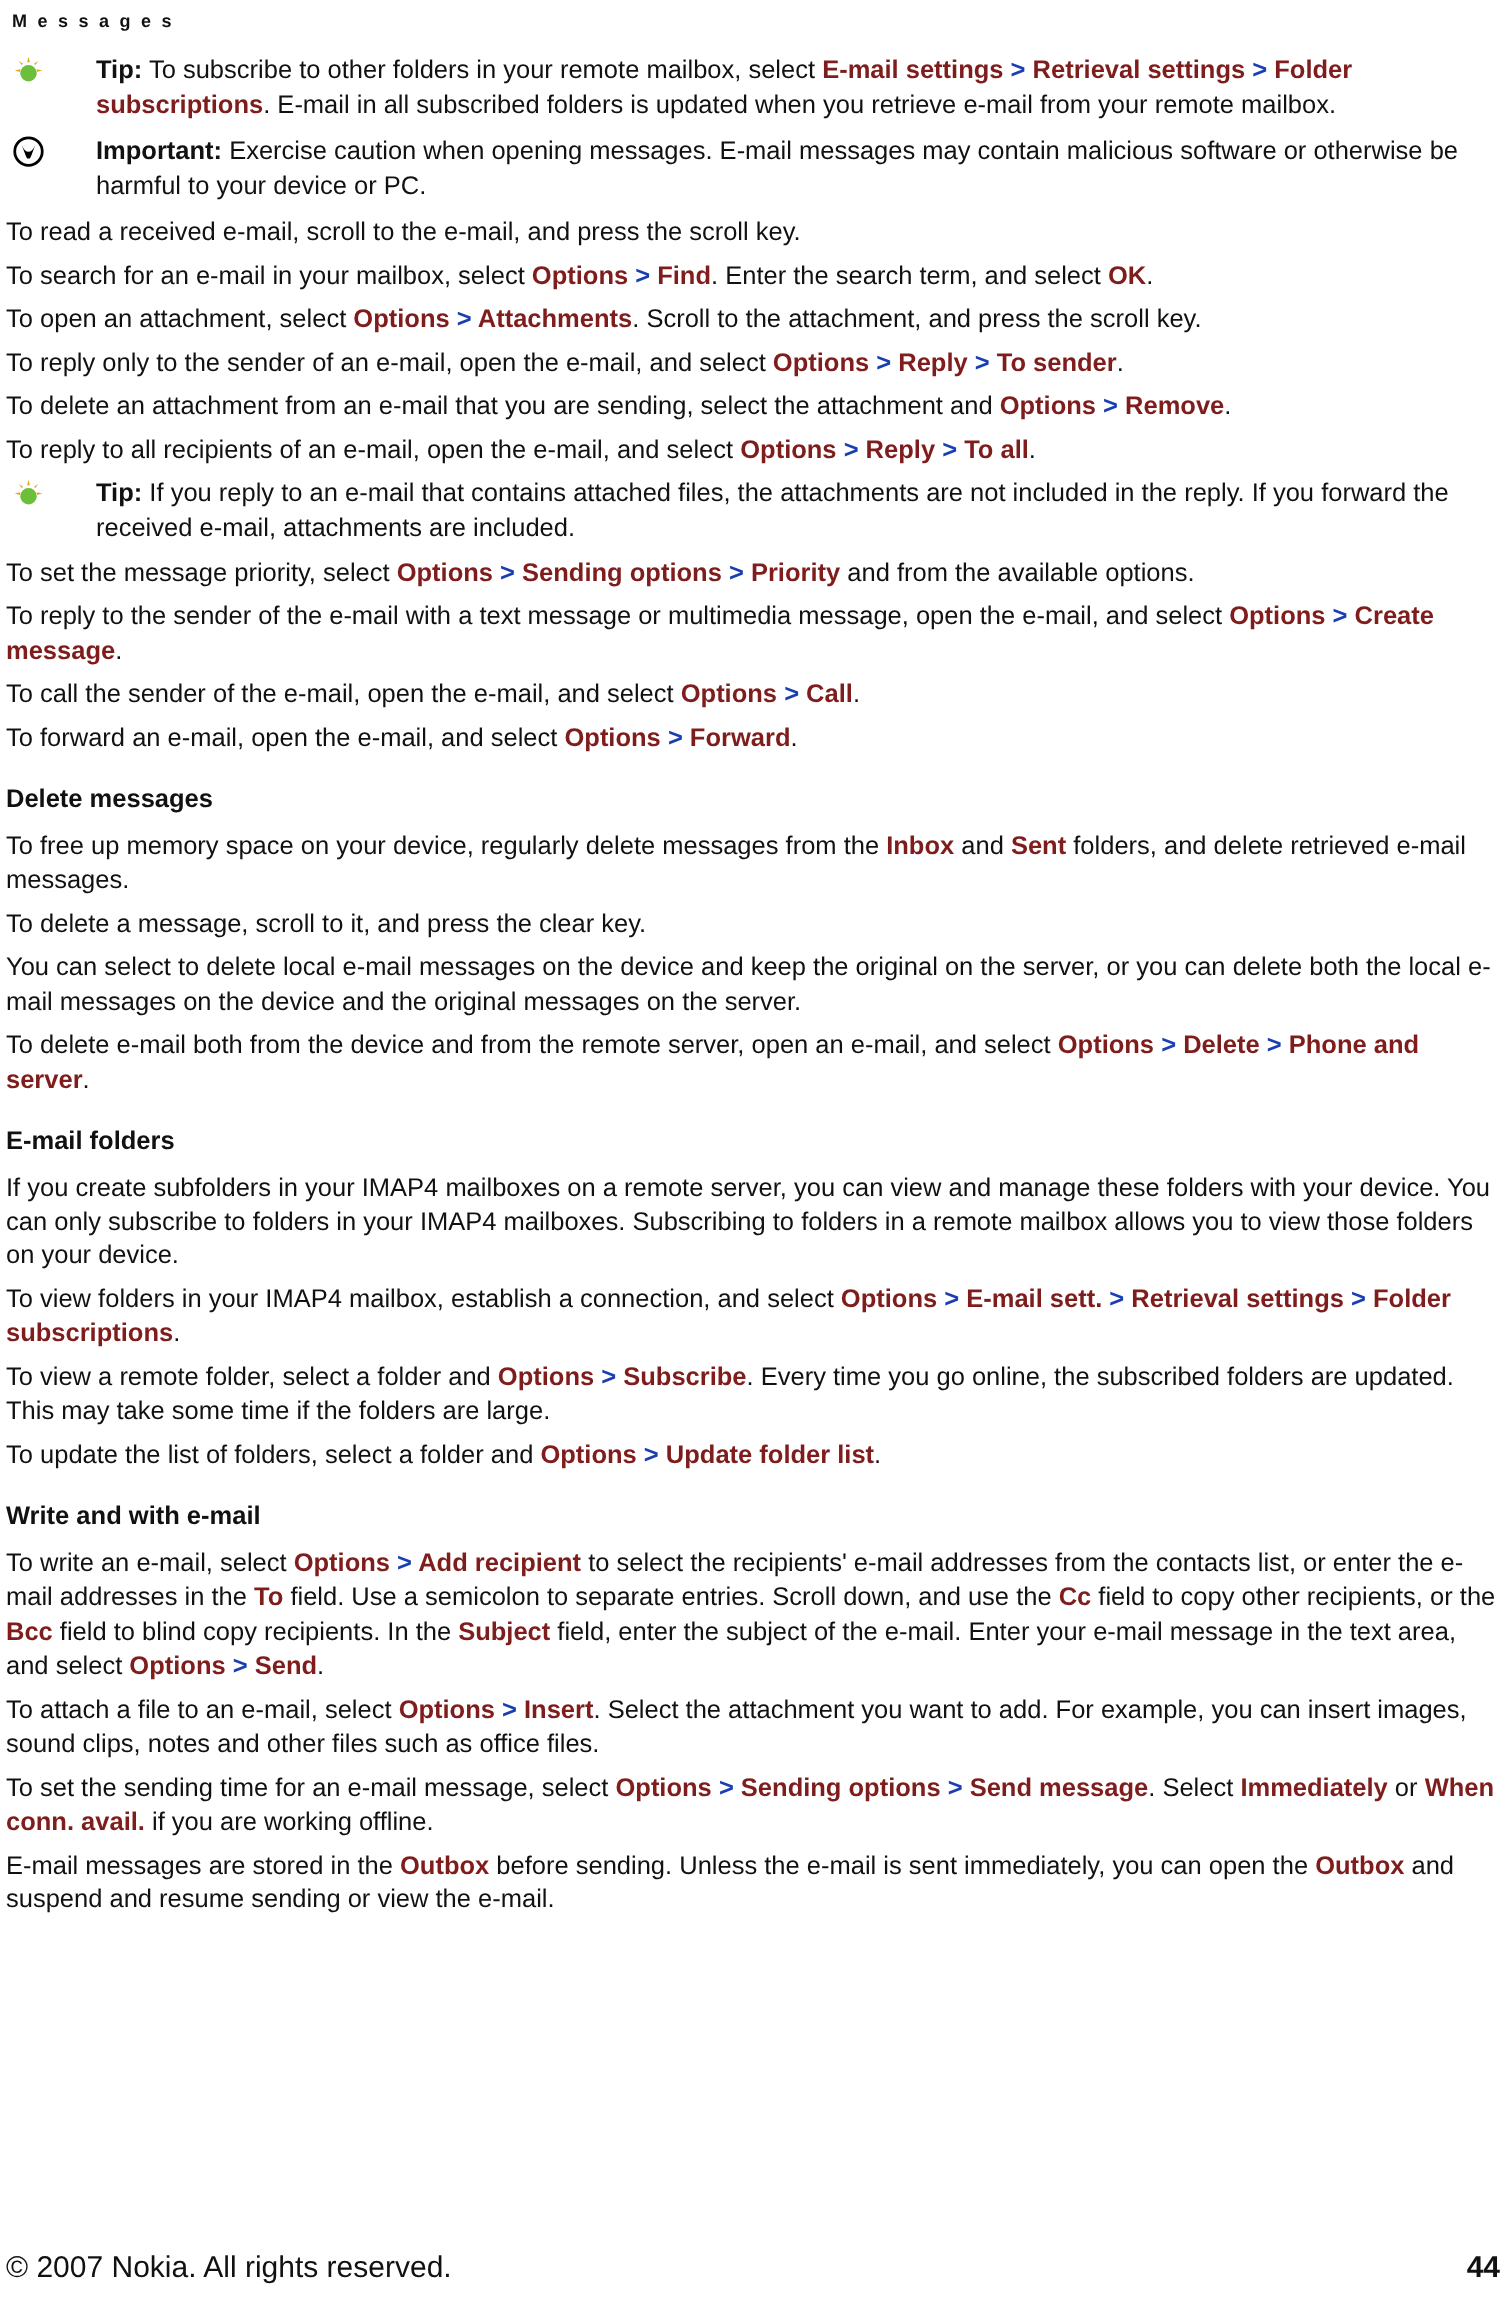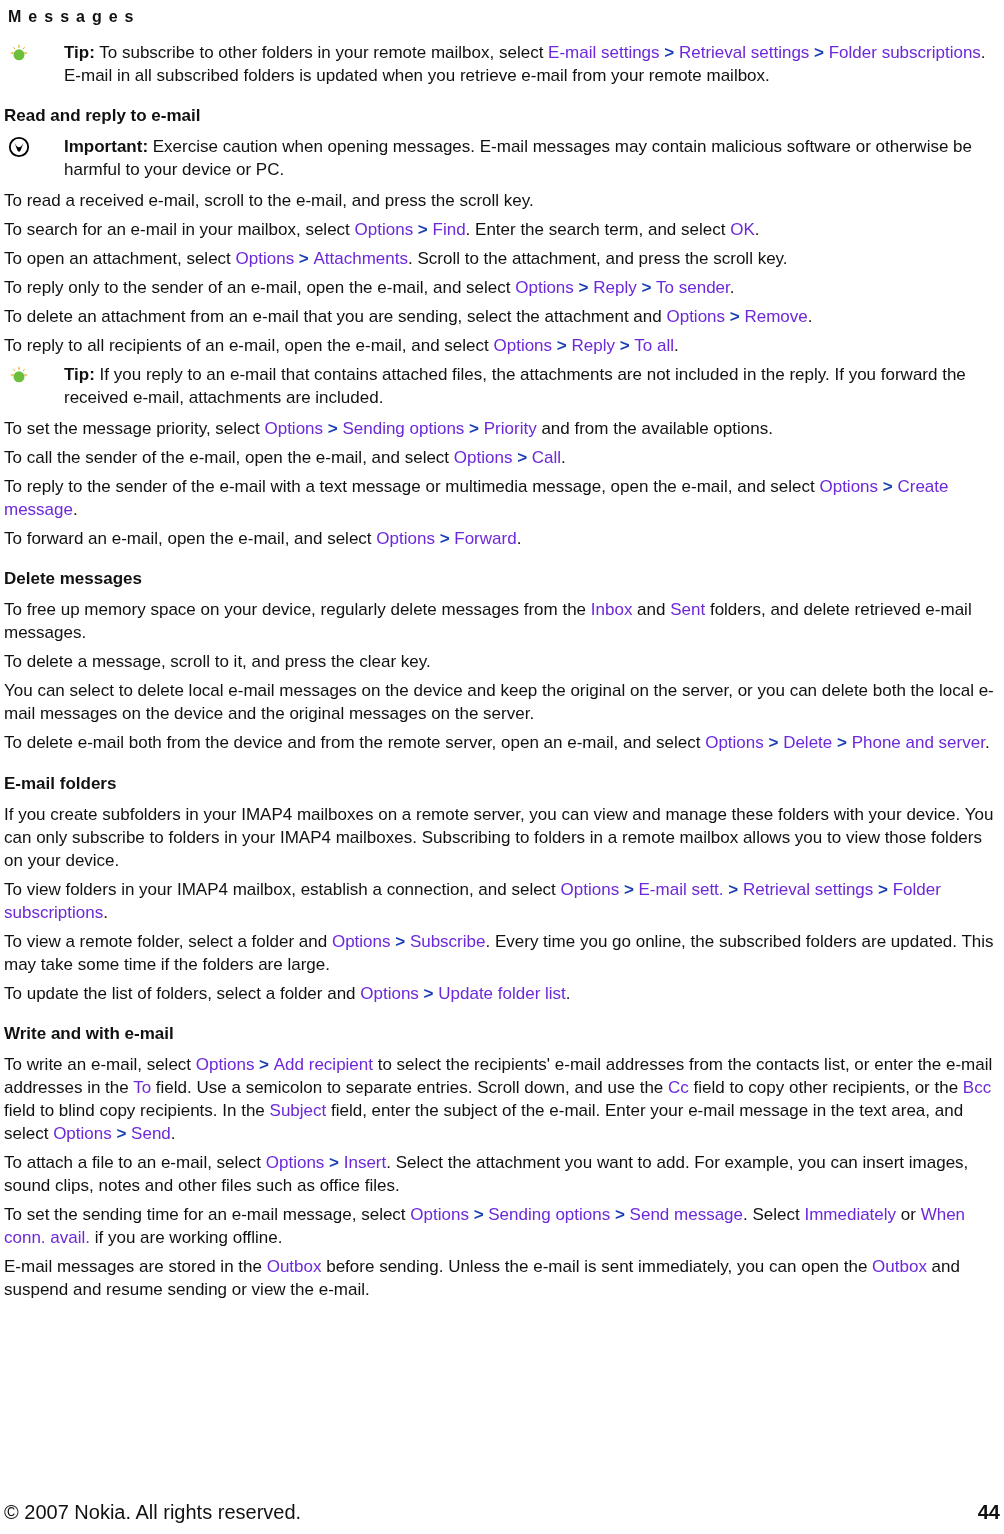--- a/index.html
+++ b/index.html
@@ -13,21 +13,21 @@
     background: #fff;
   }
   .page {
     box-sizing: border-box;
     width: 1004px;
     min-height: 1534px;
     padding: 6px 4px 0 4px;
     position: relative;
   }
   .header-tab {
-    font-size: 16px;
+    font-size: 12px;
     font-weight: bold;
     letter-spacing: 7px;
     margin-bottom: 14px;
     margin-left: 4px;
   }
   .note-row {
     display: flex;
     align-items: flex-start;
     margin-bottom: 8px;
   }
@@ -40,21 +40,21 @@
   }
   .icon-svg {
     width: 22px;
     height: 22px;
   }
   .note-body {
     flex: 1;
   }
   .tip-label { font-weight: bold; margin-top: 28px; }
   .imp-label { font-weight: bold; text-align: right; }
-  .link { color: #6d28d9; font-weight: normal; }
+  .link { color: #7f1d1d; font-weight: bold; }
   .gt { color: #1a3fb3; font-weight: bold; }
   .h2 {
     font-size: 17px;
     font-weight: bold;
     margin-top: 18px;
     margin-bottom: 8px;
   }
   .para { margin: 6px 0; }
   .para2 { margin: 2px 0 6px 0; }
   .footer {
@@ -81,21 +81,20 @@
             <circle cx="12" cy="14" r="6" fill="#6bbf3a"></circle>
             <path d="M12 2 L13 6 L11 6 Z M2 12 L6 11 L6 13 Z M22 12 L18 11 L18 13 Z M5 5 L8 7 L7 8 Z M19 5 L16 7 L17 8 Z" fill="#e8a21a"></path>
           </svg>
     </span>
   </div>
   <div class="note-body">
     <span class="tip-label">Tip:</span><span> To subscribe to other folders in your remote mailbox, select </span><span class="link">E-mail settings</span><span class="gt"> &gt; </span><span class="link">Retrieval settings</span><span class="gt"> &gt; </span><span class="link">Folder subscriptions</span><span>. E-mail in all subscribed folders is updated when you retrieve e-mail from your remote mailbox.</span>
   </div>
 </div>
 
-<div class="h2">Read and reply to e-mail</div>
 
 <div class="note-row">
   <div class="icon-col">
     <span>
       <svg class="icon-svg" viewBox="0 0 24 24">
             <circle cx="12" cy="12" r="10" fill="none" stroke="#000" stroke-width="2"></circle>
             <path d="M7 7 C10 14 14 14 17 7 L14 15 L13 17 L11 17 L10 15 Z" fill="#000"></path>
           </svg>
     </span>
   </div>
@@ -138,25 +137,25 @@
   <div class="note-body">
     <span class="tip-label">Tip:</span><span> If you reply to an e-mail that contains attached files, the attachments are not included in the reply. If you forward the received e-mail, attachments are included.</span>
   </div>
 </div>
 
 <div class="para">
   <span>To set the message priority, select </span><span class="link">Options</span><span class="gt"> &gt; </span><span class="link">Sending options</span><span class="gt"> &gt; </span><span class="link">Priority</span><span> and from the available options.</span>
 </div>
 
 <div class="para">
+  <span>To reply to the sender of the e-mail with a text message or multimedia message, open the e-mail, and select </span><span class="link">Options</span><span class="gt"> &gt; </span><span class="link">Create message</span><span>.</span>
+</div>
+
+<div class="para">
   <span>To call the sender of the e-mail, open the e-mail, and select </span><span class="link">Options</span><span class="gt"> &gt; </span><span class="link">Call</span><span>.</span>
-</div>
-
-<div class="para">
-  <span>To reply to the sender of the e-mail with a text message or multimedia message, open the e-mail, and select </span><span class="link">Options</span><span class="gt"> &gt; </span><span class="link">Create message</span><span>.</span>
 </div>
 
 <div class="para">
   <span>To forward an e-mail, open the e-mail, and select </span><span class="link">Options</span><span class="gt"> &gt; </span><span class="link">Forward</span><span>.</span>
 </div>
 
 <div class="h2">Delete messages</div>
 
 <div class="para">
   <span>To free up memory space on your device, regularly delete messages from the </span><span class="link">Inbox</span><span> and </span><span class="link">Sent</span><span> folders, and delete retrieved e-mail messages.</span>

